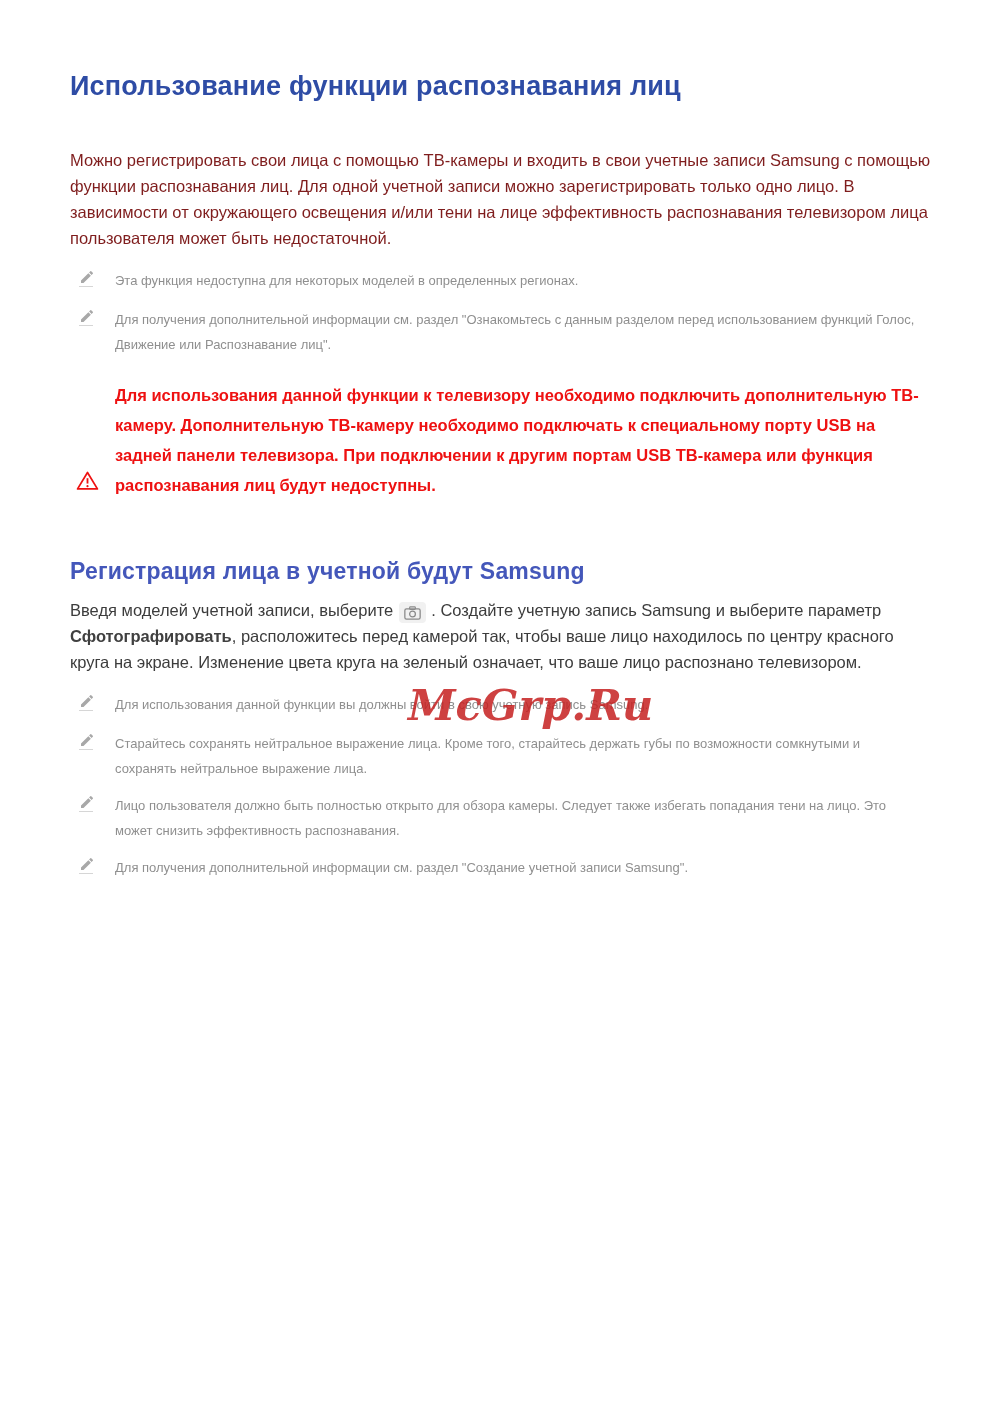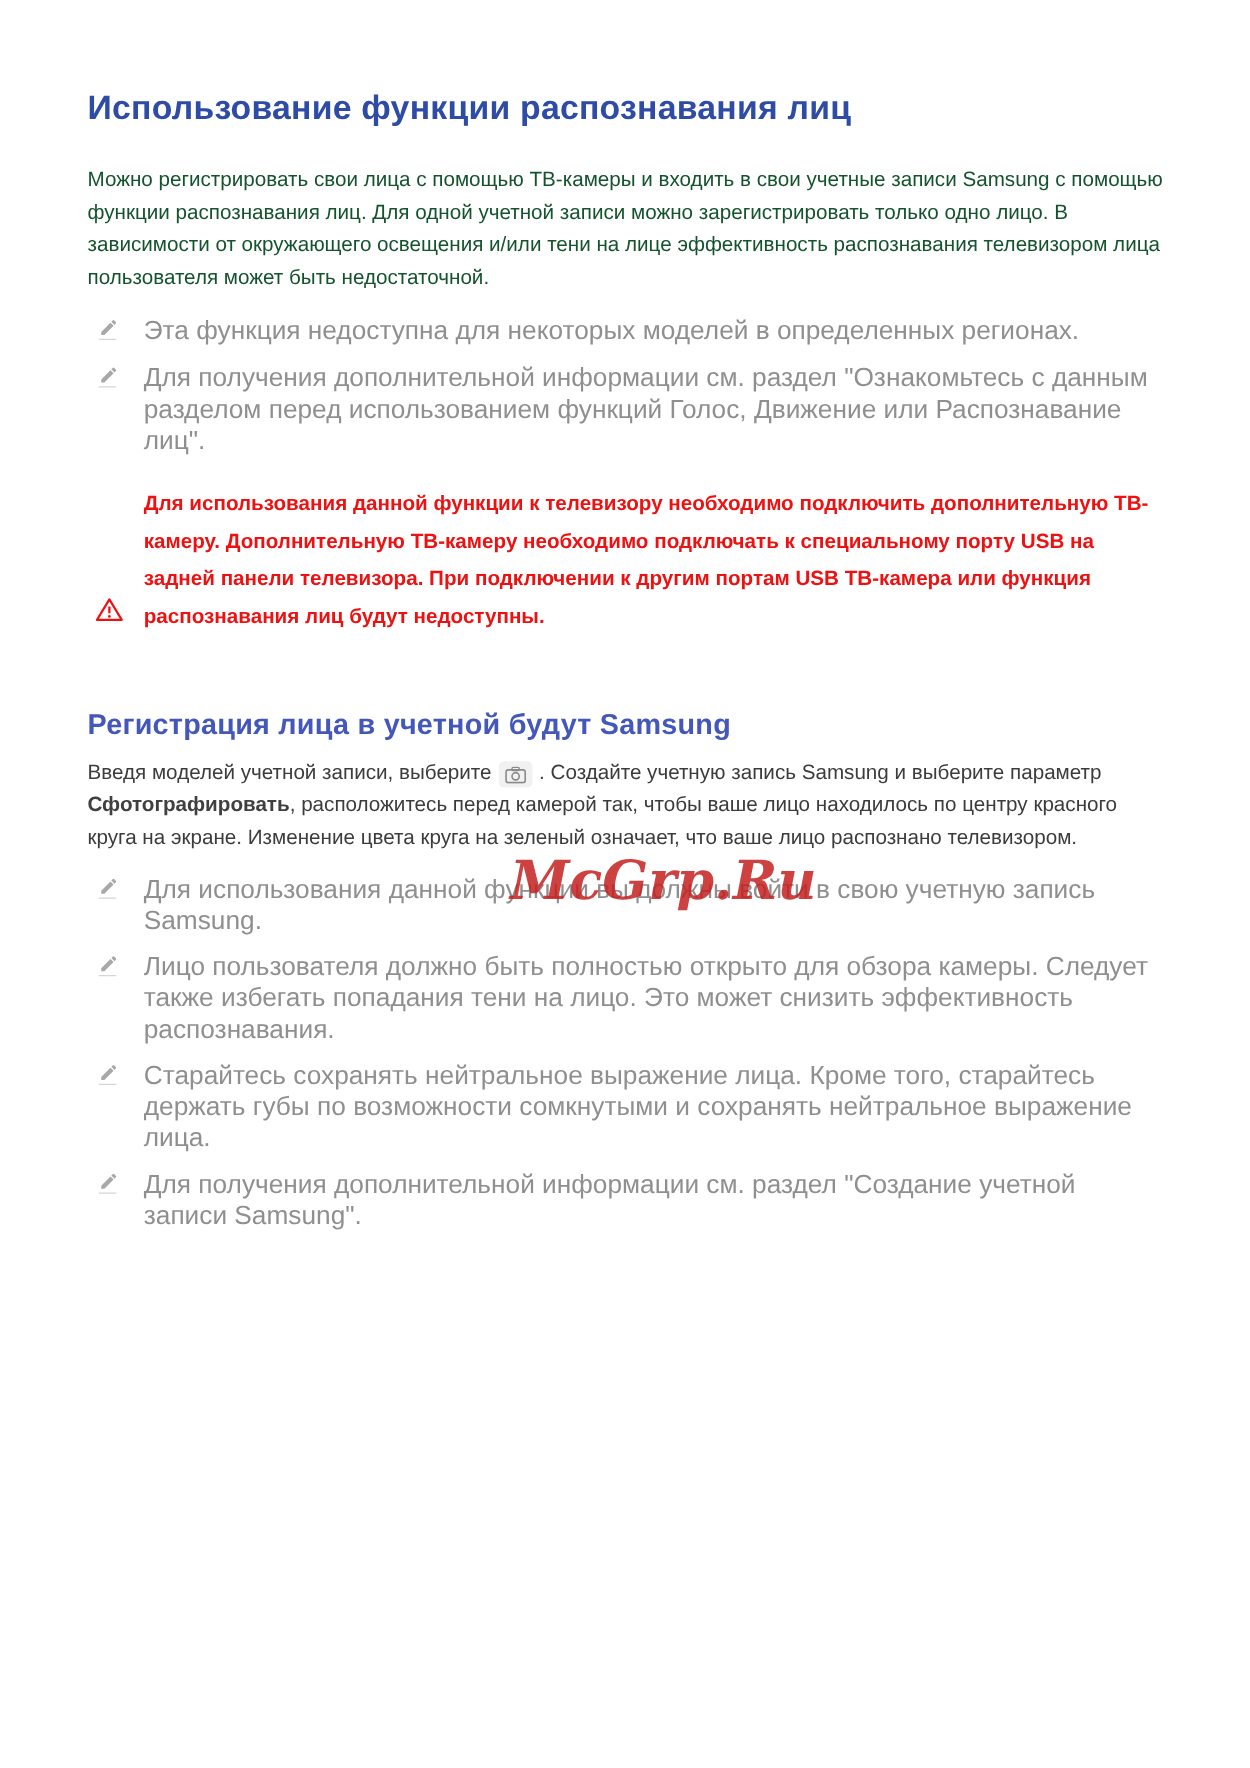--- a/index.html
+++ b/index.html
@@ -21,35 +21,35 @@
   .h1 {
     margin: 0;
     padding-top: 70px;
     font-size: 27px;
     line-height: 32px;
     font-weight: bold;
     color: #2E4CA5;
     letter-spacing: 0.2px;
   }
   .intro {
-    margin-top: 29px;
+    margin-top: 45px;
     font-size: 16.5px;
     line-height: 26px;
-    color: #14532d;
+    color: #7f1d1d;
     max-width: 866px;
   }
   .notes {
     margin-top: 15px;
   }
   .note {
     display: flex;
     align-items: flex-start;
     margin-top: 12px;
     color: #8F8F8F;
-    font-size: 21px;
+    font-size: 13px;
     line-height: 25px;
   }
   .note-gutter {
     flex: none;
     width: 45px;
     padding-left: 9px;
     box-sizing: border-box;
     padding-top: 1px;
   }
   .pencil {
@@ -206,32 +206,32 @@
       </div>
       <div class="note">
         <span class="note-gutter">
           <span class="pencil">
             <svg width="16" height="16" viewBox="0 0 24 24" fill="#a8a8a8" aria-hidden="true">
               <path d="M3 17.25V21h3.75L17.81 9.94l-3.75-3.75L3 17.25zM20.71 7.04a1 1 0 0 0 0-1.41l-2.34-2.34a1 1 0 0 0-1.41 0l-1.83 1.83 3.75 3.75 1.83-1.83z"></path>
             </svg>
             <span class="underline"></span>
           </span>
         </span>
+        <span class="note-text">Старайтесь сохранять нейтральное выражение лица. Кроме того, старайтесь держать губы по возможности сомкнутыми и сохранять нейтральное выражение лица.</span>
+      </div>
+      <div class="note">
+        <span class="note-gutter">
+          <span class="pencil">
+            <svg width="16" height="16" viewBox="0 0 24 24" fill="#a8a8a8" aria-hidden="true">
+              <path d="M3 17.25V21h3.75L17.81 9.94l-3.75-3.75L3 17.25zM20.71 7.04a1 1 0 0 0 0-1.41l-2.34-2.34a1 1 0 0 0-1.41 0l-1.83 1.83 3.75 3.75 1.83-1.83z"></path>
+            </svg>
+            <span class="underline"></span>
+          </span>
+        </span>
         <span class="note-text">Лицо пользователя должно быть полностью открыто для обзора камеры. Следует также избегать попадания тени на лицо. Это может снизить эффективность распознавания.</span>
-      </div>
-      <div class="note">
-        <span class="note-gutter">
-          <span class="pencil">
-            <svg width="16" height="16" viewBox="0 0 24 24" fill="#a8a8a8" aria-hidden="true">
-              <path d="M3 17.25V21h3.75L17.81 9.94l-3.75-3.75L3 17.25zM20.71 7.04a1 1 0 0 0 0-1.41l-2.34-2.34a1 1 0 0 0-1.41 0l-1.83 1.83 3.75 3.75 1.83-1.83z"></path>
-            </svg>
-            <span class="underline"></span>
-          </span>
-        </span>
-        <span class="note-text">Старайтесь сохранять нейтральное выражение лица. Кроме того, старайтесь держать губы по возможности сомкнутыми и сохранять нейтральное выражение лица.</span>
       </div>
       <div class="note">
         <span class="note-gutter">
           <span class="pencil">
             <svg width="16" height="16" viewBox="0 0 24 24" fill="#a8a8a8" aria-hidden="true">
               <path d="M3 17.25V21h3.75L17.81 9.94l-3.75-3.75L3 17.25zM20.71 7.04a1 1 0 0 0 0-1.41l-2.34-2.34a1 1 0 0 0-1.41 0l-1.83 1.83 3.75 3.75 1.83-1.83z"></path>
             </svg>
             <span class="underline"></span>
           </span>
         </span>

